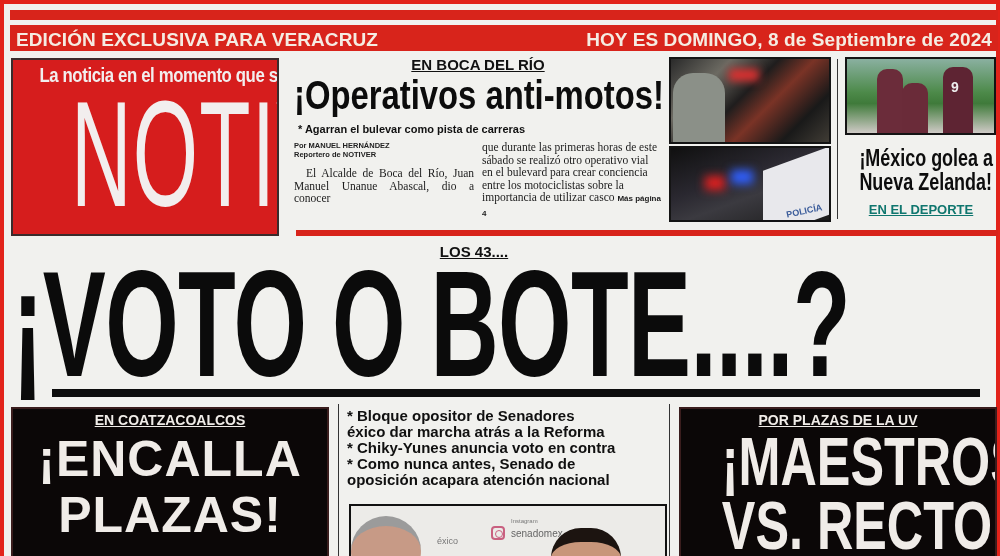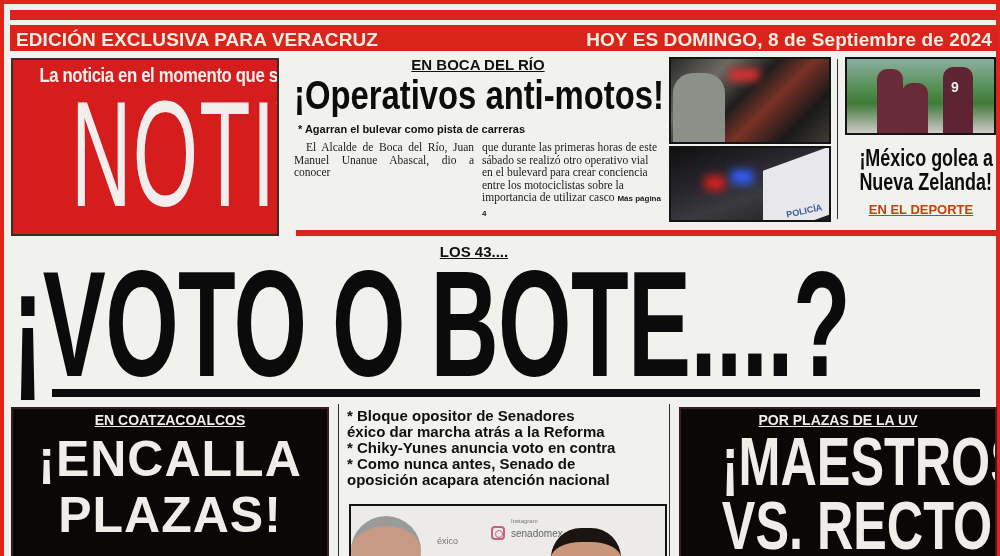--- a/index.html
+++ b/index.html
@@ -36,21 +36,21 @@
   .ph2 .siren { position: absolute; left: 60px; top: 22px; width: 22px; height: 14px; background: #3060ff; filter: blur(5px); }
   .ph2 .siren2 { position: absolute; left: 34px; top: 28px; width: 20px; height: 14px; background: #e02020; filter: blur(5px); }
   .vdiv { position: absolute; left: 833px; top: 55px; width: 1px; height: 160px; background: #333; }
   .ph3 { left: 841px; top: 53px; width: 151px; height: 78px; background: linear-gradient(180deg, #8ab0a0 0%, #4d8a4a 45%, #3f7a3a 60%, #cfcac6 100%); }
   .ph3 .p1 { position: absolute; left: 30px; top: 10px; width: 26px; height: 70px; background: #6b2c3a; border-radius: 10px 10px 0 0; }
   .ph3 .p2 { position: absolute; left: 55px; top: 24px; width: 26px; height: 56px; background: #6a2b39; border-radius: 10px 10px 0 0; }
   .ph3 .p3 { position: absolute; left: 96px; top: 8px; width: 30px; height: 72px; background: #5e2433; border-radius: 10px 10px 0 0; }
   .ph3 .num { position: absolute; left: 104px; top: 20px; color: #eee; font-weight: bold; font-size: 14px; }
   .sport { position: absolute; left: 838px; top: 142px; width: 158px; text-align: center; }
   .sport .headline { font-weight: bold; font-size: 23px; line-height: 24px; color: #0d0d0d; transform: scaleX(0.78); transform-origin: center; white-space: nowrap; }
-  .sport .link { font-weight: bold; font-size: 13px; text-decoration: underline; margin-top: 8px; color: #c2410c; text-align: center; }
+  .sport .link { font-weight: bold; font-size: 13px; text-decoration: underline; margin-top: 8px; color: #0f766e; text-align: center; }
 
   .main-kicker { position: absolute; left: 0; top: 239px; width: 1000px; text-align: center; font-size: 15px; font-weight: bold; text-decoration: underline; color: #111; padding-right: 60px; }
   .main-head { position: absolute; left: 8px; top: 250px; width: 990px; height: 140px; overflow: visible; }
   .main-head span { display: block; font-family: "Liberation Sans", sans-serif; font-weight: bold; font-size: 150px; line-height: 140px; color: #0b0b0b; transform: scaleX(0.63); transform-origin: left; white-space: nowrap; letter-spacing: -1px; }
   .main-rule { position: absolute; left: 48px; top: 385px; width: 928px; height: 8px; background: #0d0d0d; }
 
   .box-black { position: absolute; background: #0b0707; border: 2px solid #3a1d1d; color: #f0ece8; text-align: center; overflow: hidden; }
   .box-left { left: 7px; top: 403px; width: 318px; height: 153px; }
   .box-right { left: 675px; top: 403px; width: 318px; height: 153px; }
   .box-black .kicker { color: #f0ece8; font-size: 14px; margin-top: 3px; }
@@ -83,20 +83,24 @@
     <div class="tag">La noticia en el momento que sucede</div>
     <div class="name">NOTIVER</div>
   </div>
 
   <div class="story1">
     <div class="kicker">EN BOCA DEL RÍO</div>
     <div class="headline">¡Operativos anti-motos!</div>
     <div class="sub">* Agarran el bulevar como pista de carreras</div>
     <div class="cols">
       <div class="col">
+        <div class="byline">
+          <div>Por MANUEL HERNÁNDEZ</div>
+          <div>Reportero de NOTIVER</div>
+        </div>
         <div class="body-indent">El Alcalde de Boca del Río, Juan Manuel Unanue Abascal, dio a conocer</div>
       </div>
       <div class="col">
         <span class="body-indent">que durante las primeras horas de este sábado se realizó otro operativo vial en el bulevard para crear conciencia entre los motociclistas sobre la importancia de utilizar casco</span>
         <span class="more">Más página 4</span>
       </div>
     </div>
   </div>
 
   <div class="photo ph1">

